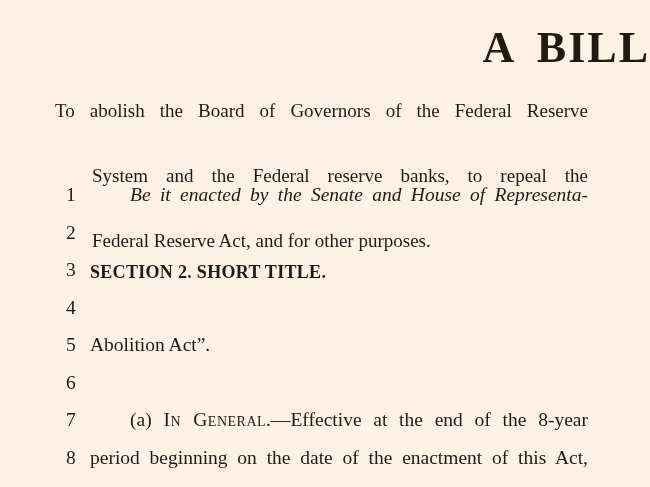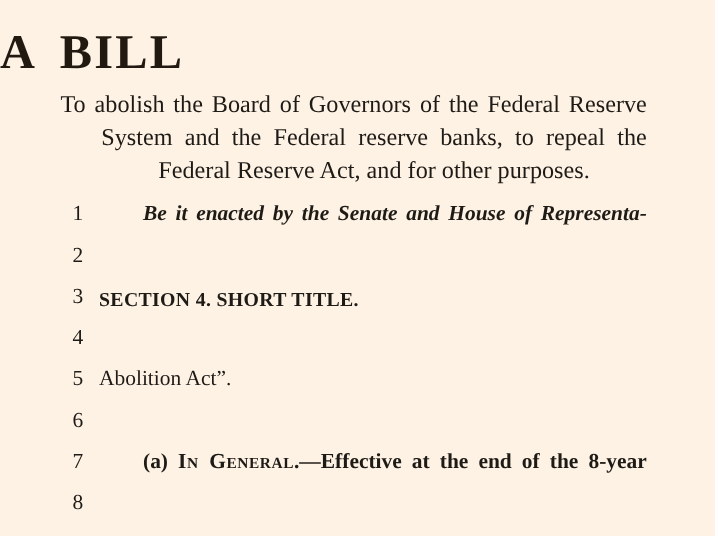--- a/index.html
+++ b/index.html
@@ -17,44 +17,44 @@
   }
   .page {
     position: absolute;
     inset: 0;
   }
   .bill-title {
     position: absolute;
     top: 22px;
     left: 0;
     width: 650px;
-    text-align: left;
+    text-align: right;
     font-size: 44px;
     font-weight: bold;
     letter-spacing: 2px;
     word-spacing: 10px;
     color: #221a11;
   }
   .preamble {
     position: absolute;
-    top: 80px;
+    top: 96px;
     left: 55px;
     width: 533px;
-    font-size: 22px;
+    font-size: 19px;
     line-height: 30px;
     font-family: Liberation Serif, serif;
   }
   .preamble-line {
     height: 30px;
     white-space: nowrap;
-    text-align: center;
   }
   .preamble-line.cont {
     margin-left: 37px;
     width: 496px;
+    margin-top: 35px;
   }
   .justify {
     white-space: normal;
     text-align: justify;
     text-align-last: justify;
   }
   .body-lines {
     position: absolute;
     top: 183px;
     left: 66px;
@@ -69,21 +69,21 @@
   }
   .line-num {
     flex: 0 0 24px;
     width: 24px;
   }
   .line-text {
     flex: 0 0 498px;
     width: 498px;
     white-space: nowrap;
   }
-  .line-text.justify { white-space: normal; font-weight: bold; }
+  .line-text.justify { white-space: normal; }
   .line-text.indent { text-indent: 40px; }
   .line-text.italic { font-style: italic; }
   .line-text.heading {
     font-weight: bold;
     font-size: 18px;
     letter-spacing: 0.3px;
     padding-top: 2px;
   }
   .smallcaps { font-variant: small-caps; letter-spacing: 0.5px; }
 </style>
@@ -106,21 +106,21 @@
       <span class="line-num">1</span>
       <span class="line-text italic indent justify">Be it enacted by the Senate and House of Representa-</span>
     </div>
 
     <div class="body-row">
       <span class="line-num">2</span>
     </div>
 
     <div class="body-row">
       <span class="line-num">3</span>
-      <span class="line-text heading">SECTION 4. SHORT TITLE.</span>
+      <span class="line-text heading">SECTION 2. SHORT TITLE.</span>
     </div>
 
     <div class="body-row">
       <span class="line-num">4</span>
     </div>
 
     <div class="body-row">
       <span class="line-num">5</span>
       <span class="line-text">Abolition Act”.</span>
     </div>
@@ -129,16 +129,17 @@
       <span class="line-num">6</span>
     </div>
 
     <div class="body-row">
       <span class="line-num">7</span>
       <span class="line-text indent justify"><span>(a) </span><span class="smallcaps">In General</span><span>.—Effective at the end of the 8-year</span></span>
     </div>
 
     <div class="body-row">
       <span class="line-num">8</span>
+      <span class="line-text justify">period beginning on the date of the enactment of this Act,</span>
     </div>
 
   </div>
 </div>
 
 </body></html>

